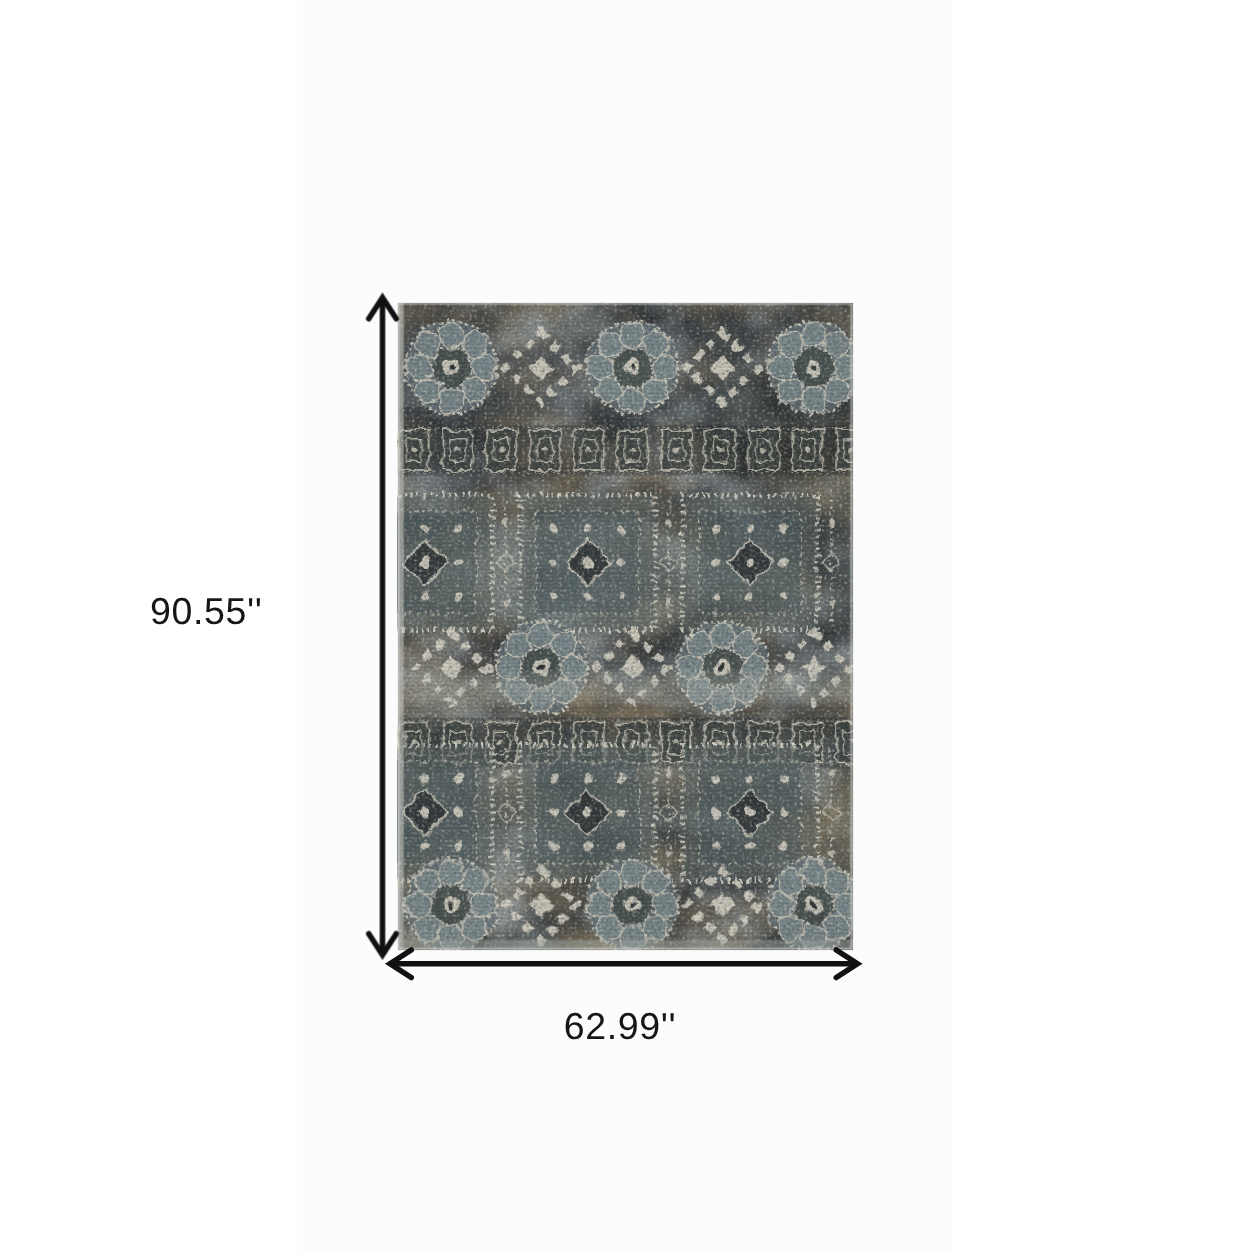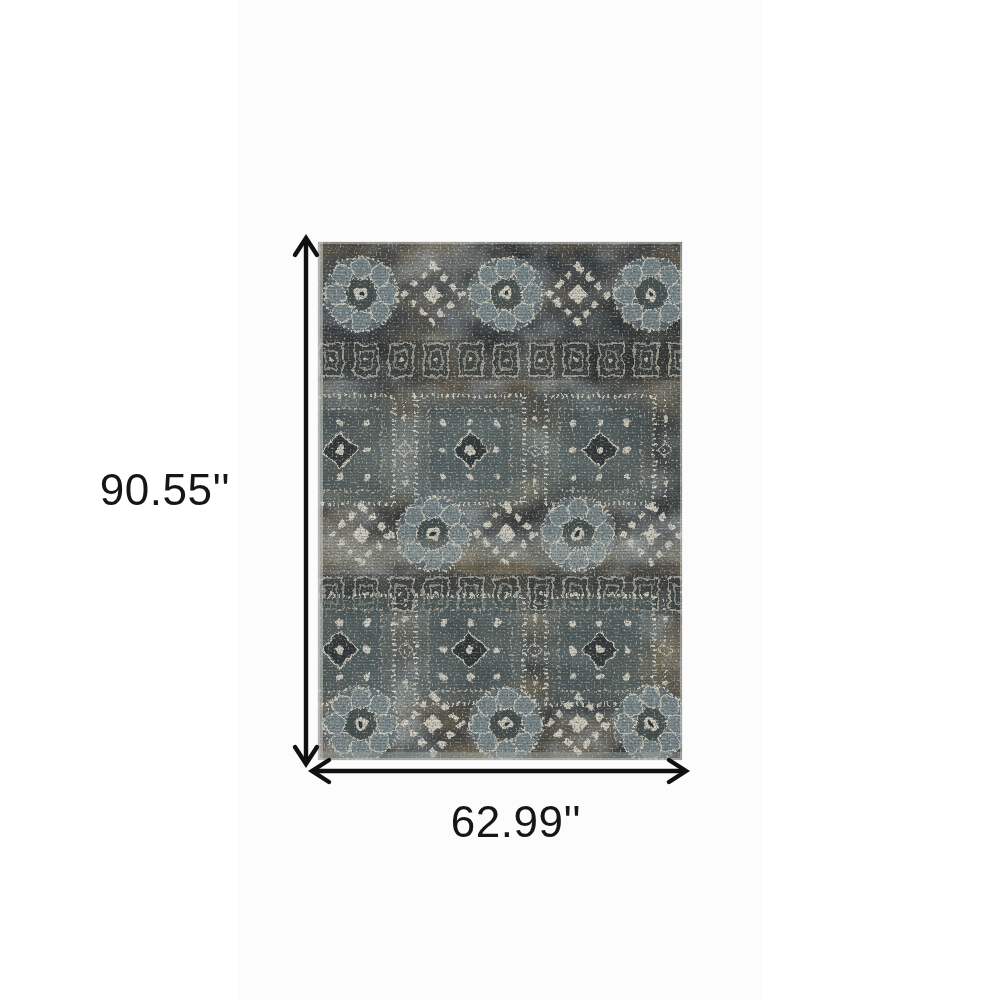--- a/index.html
+++ b/index.html
@@ -20,29 +20,29 @@
     left:318px;top:242px;width:364px;height:518px;
     box-shadow:0 0 1px rgba(0,0,0,0.25);
   }
   .rug svg{display:block;width:364px;height:518px;filter:saturate(0.85) contrast(1.02);}
   .dim{position:absolute;}
   .dim-v{left:290px;top:230px;}
   .dim-h{left:302px;top:755px;}
   .dim-label{
     position:absolute;
     color:#161616;
-    font-size:44px;
+    font-size:30px;
     line-height:50px;
     height:50px;
     text-align:center;
     letter-spacing:0.5px;
     white-space:nowrap;
   }
   .label-height{left:59px;top:465px;width:212px;}
-  .label-width{left:410px;top:797px;width:212px;}
+  .label-width{left:390px;top:797px;width:212px;}
 </style>
 </head>
 <body>
 
 <div class="canvas">
 
   <div class="backdrop"></div>
 
   <div class="rug">
     <svg viewBox="0 0 364 518" xmlns="http://www.w3.org/2000/svg">

